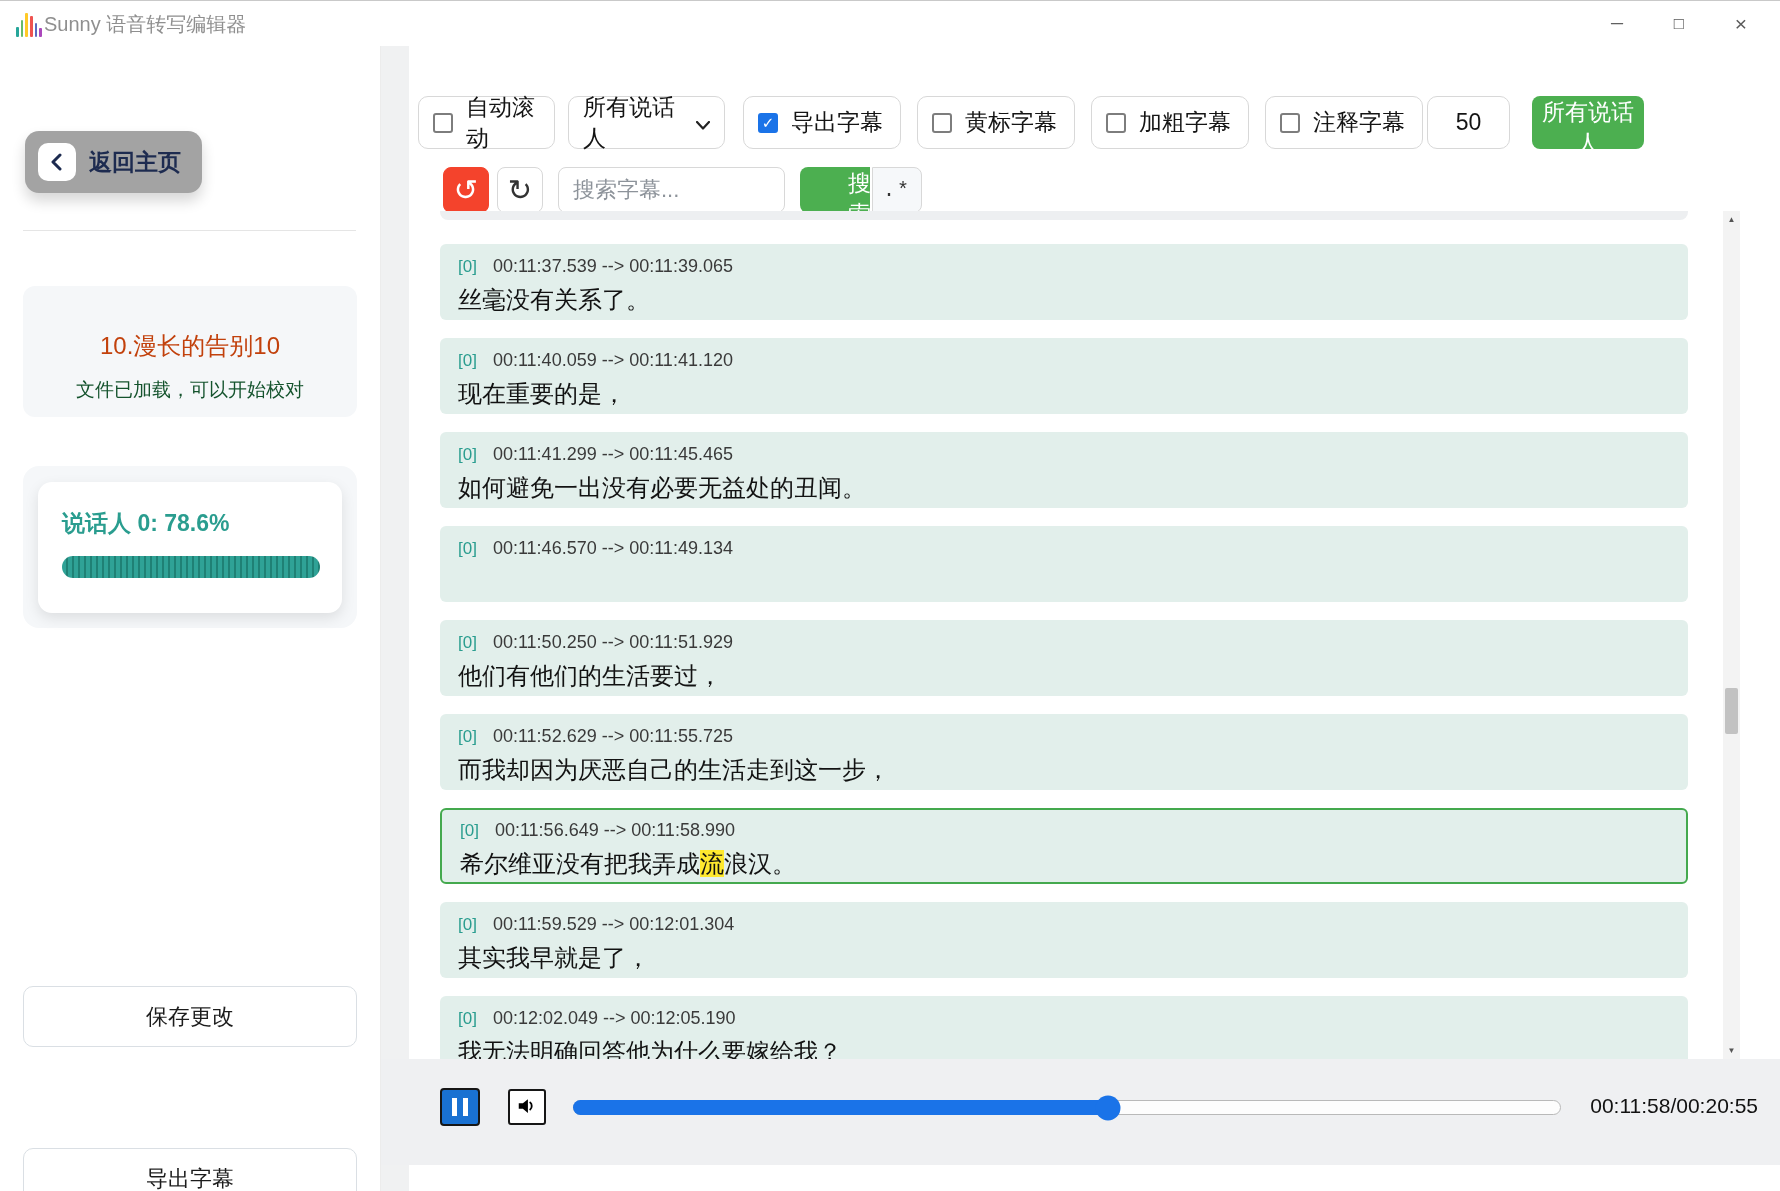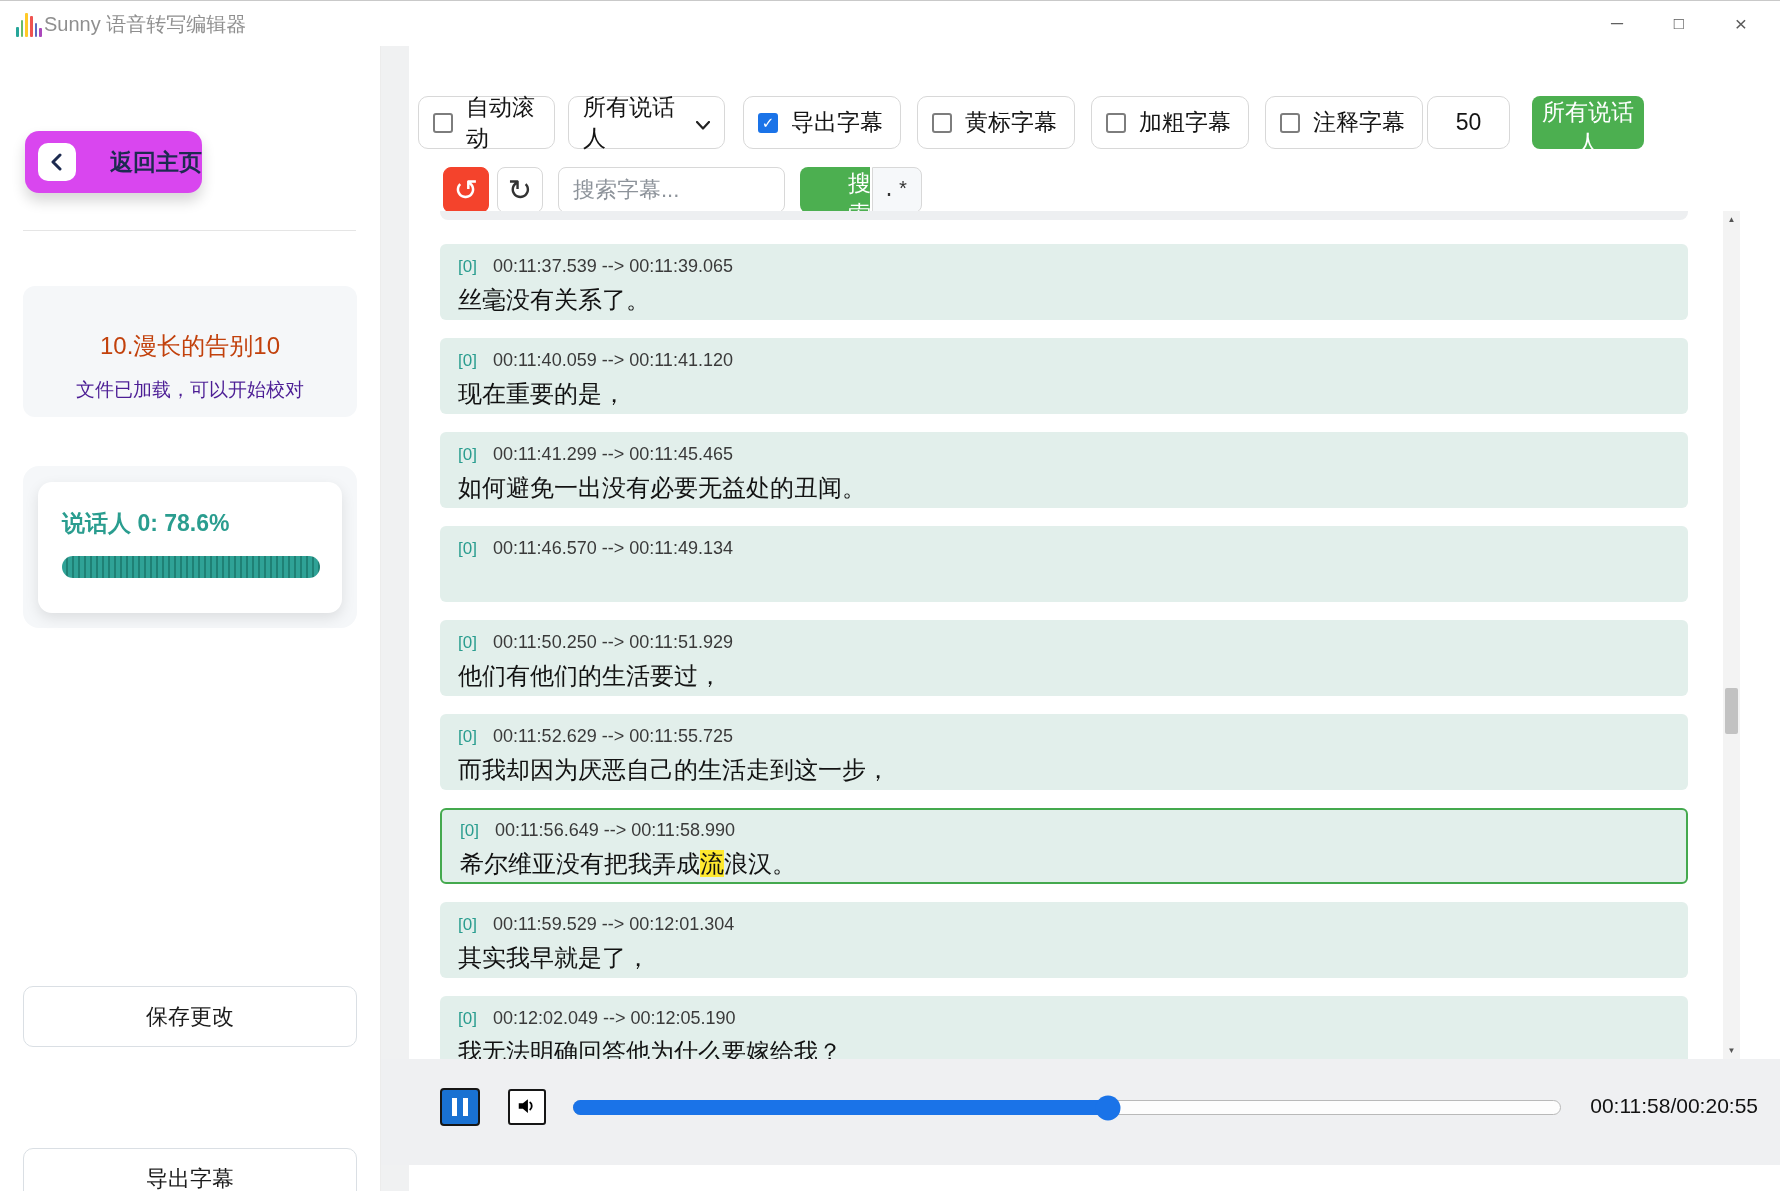--- a/index.html
+++ b/index.html
@@ -15,29 +15,29 @@
   .app-icon i:nth-child(4){height:21px;background:#ef5350;}
   .app-icon i:nth-child(5){height:14px;background:#5c6bc0;}
   .app-icon i:nth-child(6){height:9px;background:#ab47bc;}
   .app-title{position:absolute;left:44px;top:10px;font-size:20px;color:#8f8f8f;}
   .win-controls{position:absolute;right:8px;top:0;height:45px;display:flex;}
   .win-btn{width:62px;height:45px;display:flex;align-items:center;justify-content:center;
            color:#5a5a5a;font-size:17px;cursor:pointer;background:#fff;border:none;}
   .win-btn.close{font-size:21px;}
   
   .sidebar{position:absolute;left:0;top:45px;width:381px;bottom:0;background:#fff;border-right:1px solid #ececec;box-sizing:border-box;}
-  .back-btn{position:absolute;left:25px;top:85px;width:177px;height:62px;background:#d946ef;border:none;
+  .back-btn{position:absolute;left:25px;top:85px;width:177px;height:62px;background:#a3a3a3;border:none;
             border-radius:14px;box-shadow:0 8px 14px rgba(0,0,0,.16);display:flex;align-items:center;
-            gap:13px;padding:0 0 0 13px;cursor:pointer;justify-content:space-between;}
+            gap:13px;padding:0 0 0 13px;cursor:pointer;}
   .back-chev-box{width:38px;height:38px;background:#fff;border-radius:10px;display:flex;align-items:center;justify-content:center;}
   .back-label{font-size:23px;font-weight:bold;color:#1d2b50;}
   .sb-divider{position:absolute;left:23px;right:24px;top:184px;height:1px;background:#e5e5e5;}
   .info-card{position:absolute;left:23px;top:240px;width:334px;height:131px;background:#f5f7f9;border-radius:12px;text-align:center;}
   .info-title{margin-top:44px;font-size:24px;font-weight:normal;color:#c2410c;}
-  .info-status{margin-top:15px;font-size:19px;color:#4c1d95;}
+  .info-status{margin-top:15px;font-size:19px;color:#14532d;}
   .speaker-outer{position:absolute;left:23px;top:420px;width:334px;height:162px;background:#f5f7f9;border-radius:16px;}
   .speaker-card{position:absolute;left:15px;top:16px;width:304px;height:131px;background:#fff;border-radius:14px;
                 box-shadow:0 5px 14px rgba(0,0,0,.10);}
   .speaker-label{position:absolute;left:24px;top:26px;font-size:23px;font-weight:bold;color:#2a9d8f;}
   .speaker-bar{position:absolute;left:24px;top:74px;width:258px;height:22px;border-radius:11px;overflow:hidden;
                background:repeating-linear-gradient(90deg,#2fa296 0 4px,#1f8175 4px 6px);}
   .sb-action{position:absolute;left:23px;width:334px;height:61px;background:#fff;border:1px solid #dadfe4;
              border-radius:10px;font-size:22px;color:#1c1c1c;cursor:pointer;
              font-family:"Liberation Sans","DejaVu Sans",sans-serif;}
   .save-btn{top:940px;} .export-btn{top:1102px;}

